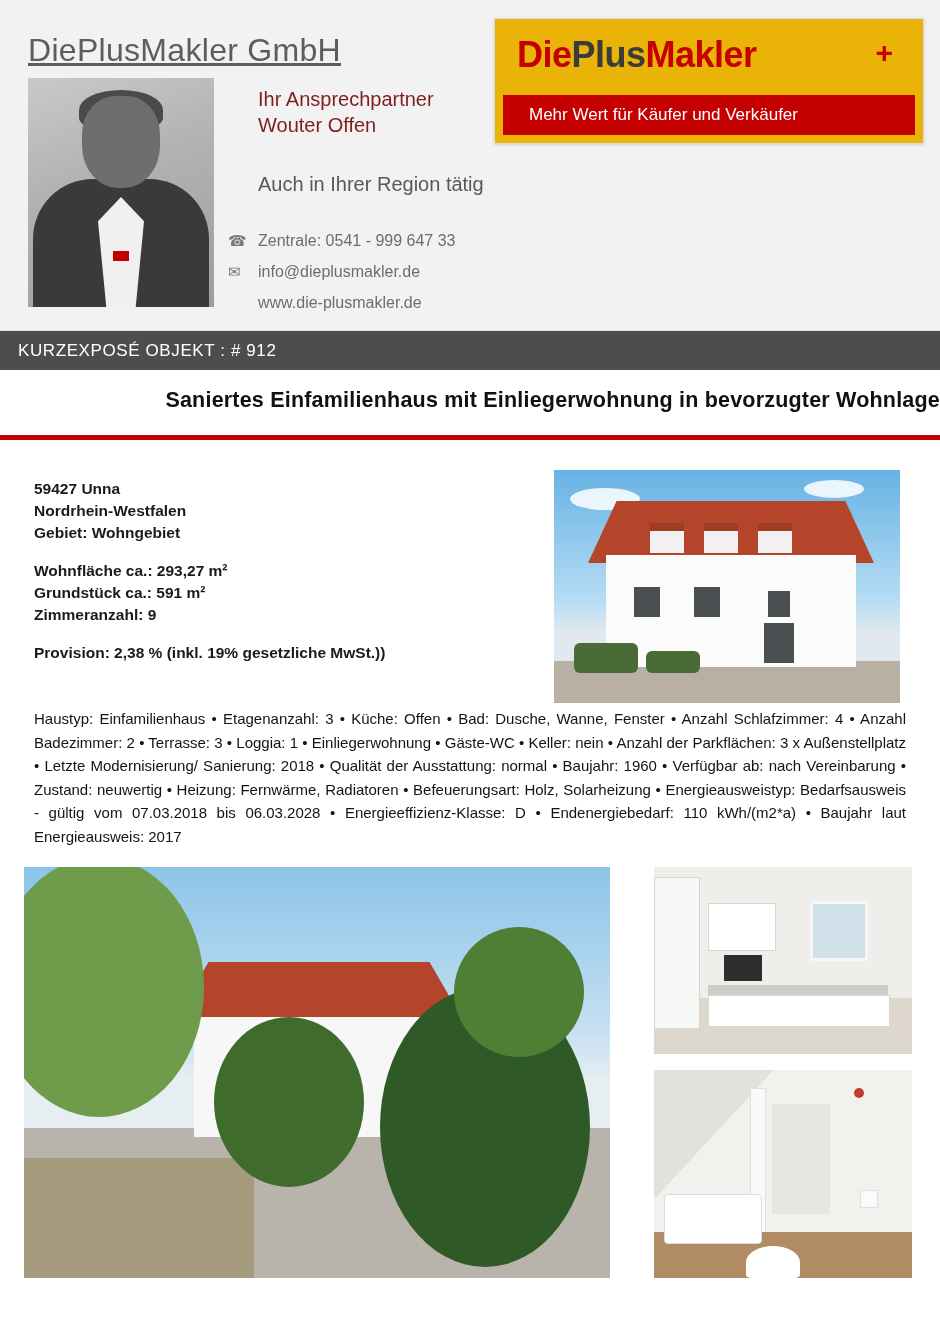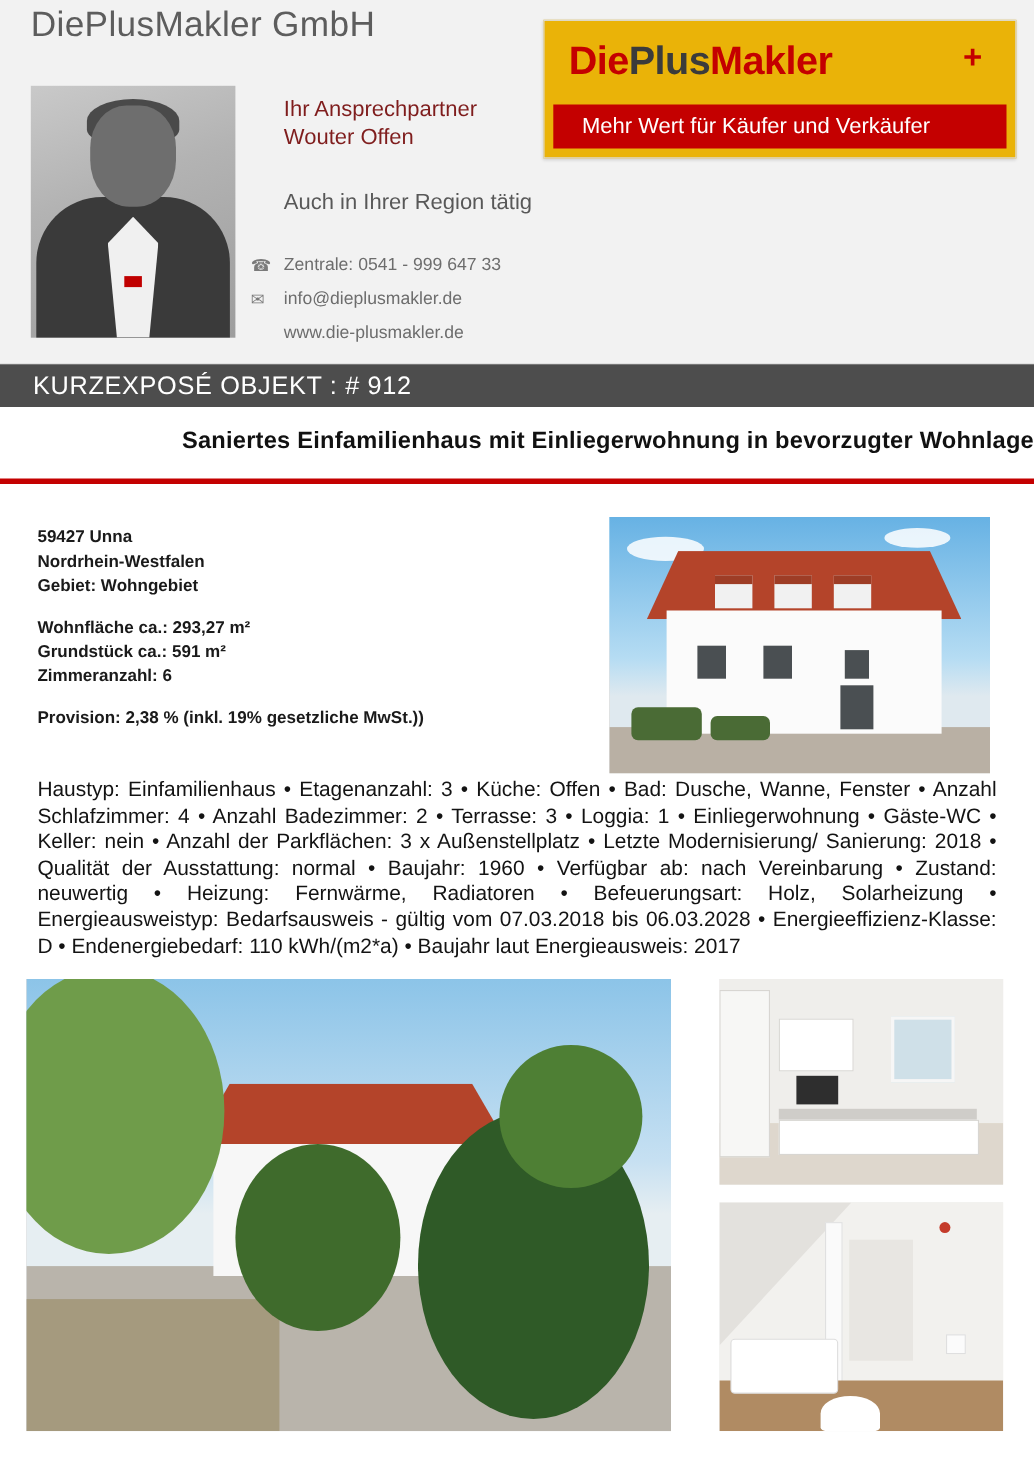--- a/index.html
+++ b/index.html
@@ -19,25 +19,26 @@
   
   .header {
     position: relative;
     height: 330px;
     background: #f2f2f2;
     border-bottom: 1px solid #e2e2e2;
   }
   .company-name {
     position: absolute;
     left: 28px;
-    top: 4px;
+    top: 32px;
     font-size: 32px;
     color: #5d5d5d;
     letter-spacing: 0.3px;
     font-weight: 400;
+    text-decoration: underline;
   }
   .agent-photo {
     position: absolute;
     left: 28px;
     top: 78px;
     width: 186px;
     height: 229px;
     background: linear-gradient(160deg,#c9c9c9 0%,#b3b3b3 40%,#9d9d9d 100%);
     overflow: hidden;
   }
@@ -165,36 +166,36 @@
     font-weight: bold;
   }
   .logo-bar {
     position: absolute;
     left: 8px;
     right: 8px;
     bottom: 8px;
     height: 40px;
     background: #c40000;
     color: #ffffff;
-    font-size: 20px;
+    font-size: 17px;
     display: flex;
     align-items: center;
     padding-left: 26px;
     box-sizing: border-box;
   }
 
   
   .kurz-bar {
     height: 39px;
     background: #4d4d4d;
     color: #ffffff;
     display: flex;
     align-items: center;
-    padding-left: 30px;
-    font-size: 23px;
+    padding-left: 18px;
+    font-size: 17px;
     letter-spacing: 0.6px;
   }
 
   
   .title-wrap {
     padding: 18px 0 10px 38px;
     text-align: right;
   }
   .main-title {
     font-size: 21.5px;
@@ -277,21 +278,21 @@
   .hero-photo .hedge {
     position: absolute;
     bottom: 30px;
     background: #4a6b35;
     border-radius: 6px;
   }
 
   
   .desc {
     margin: 22px 34px 0 34px;
-    font-size: 19px;
+    font-size: 15px;
     line-height: 23.6px;
     text-align: justify;
     color: #131313;
   }
 
   
   .gallery {
     position: relative;
     margin: 18px 0 0 0;
     height: 420px;
@@ -412,21 +413,21 @@
 <div class="red-rule"></div>
 
 <div class="facts-row">
   <div class="facts">
     <div>59427 Unna</div>
     <div>Nordrhein-Westfalen</div>
     <div>Gebiet: Wohngebiet</div>
     <div class="gap"></div>
     <div>Wohnfläche ca.: 293,27 m²</div>
     <div>Grundstück ca.: 591 m²</div>
-    <div>Zimmeranzahl: 6</div>
+    <div>Zimmeranzahl: 9</div>
     <div class="gap"></div>
     <div>Provision: 2,38 % (inkl. 19% gesetzliche MwSt.))</div>
   </div>
 
   <div class="hero-photo">
     <div class="sky"></div>
     <div class="cloud" style="left:16px; top:18px; width:70px; height:22px;"></div>
     <div class="cloud" style="left:250px; top:10px; width:60px; height:18px;"></div>
     <div class="ground"></div>
     <div class="roof"></div>

